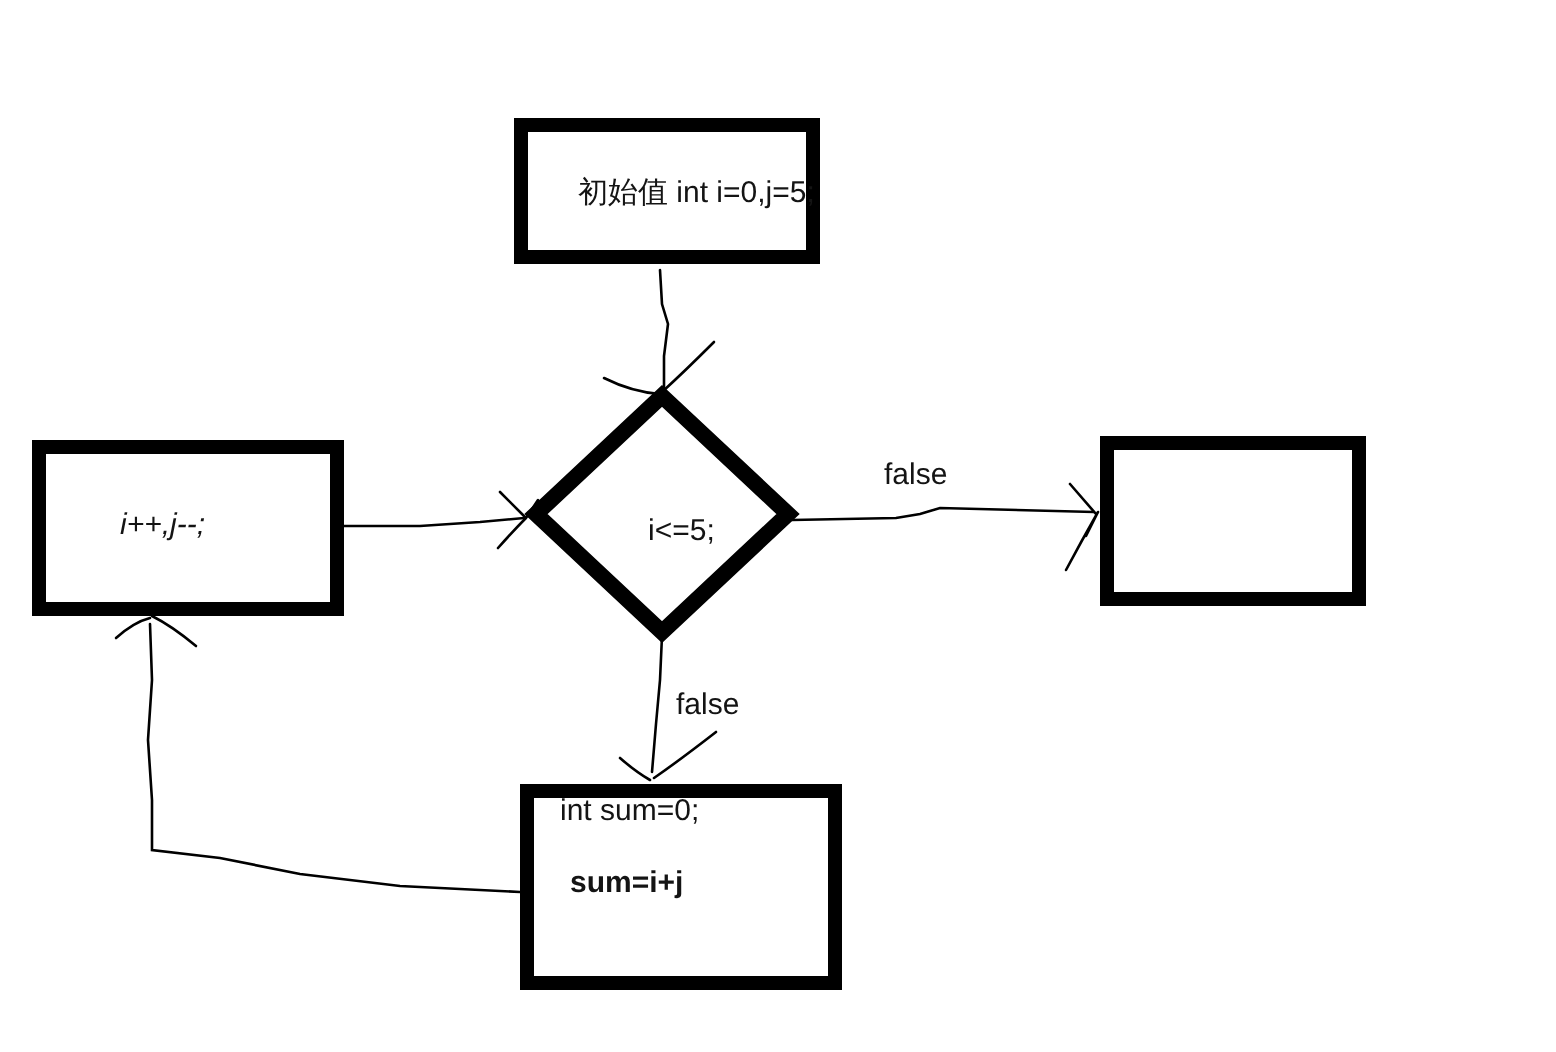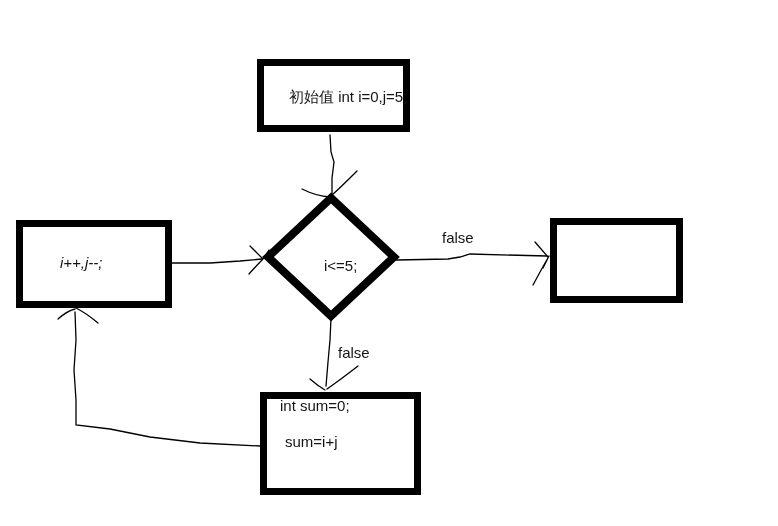--- a/index.html
+++ b/index.html
@@ -25,21 +25,21 @@
   .edges{position:absolute;left:0;top:0;z-index:2;}
   .lbl{
     position:absolute;z-index:3;
     font-size:15px;line-height:18px;
     white-space:nowrap;
   }
   .lbl-start{left:289px;top:88px;}
   .lbl-decision{left:324px;top:257px;}
   .lbl-update{left:60px;top:254px;font-style:italic;}
   .lbl-body1{left:280px;top:397px;}
-  .lbl-body2{left:285px;top:433px;}
+  .lbl-body2{left:285px;top:433px;font-weight:bold;}
   .lbl-false{left:442px;top:229px;}
   .lbl-true{left:338px;top:344px;}
 </style>
 </head>
 <body>
 
 <div class="canvas">
 
   <div class="node node-start"></div>
   <div class="node node-update"></div>

